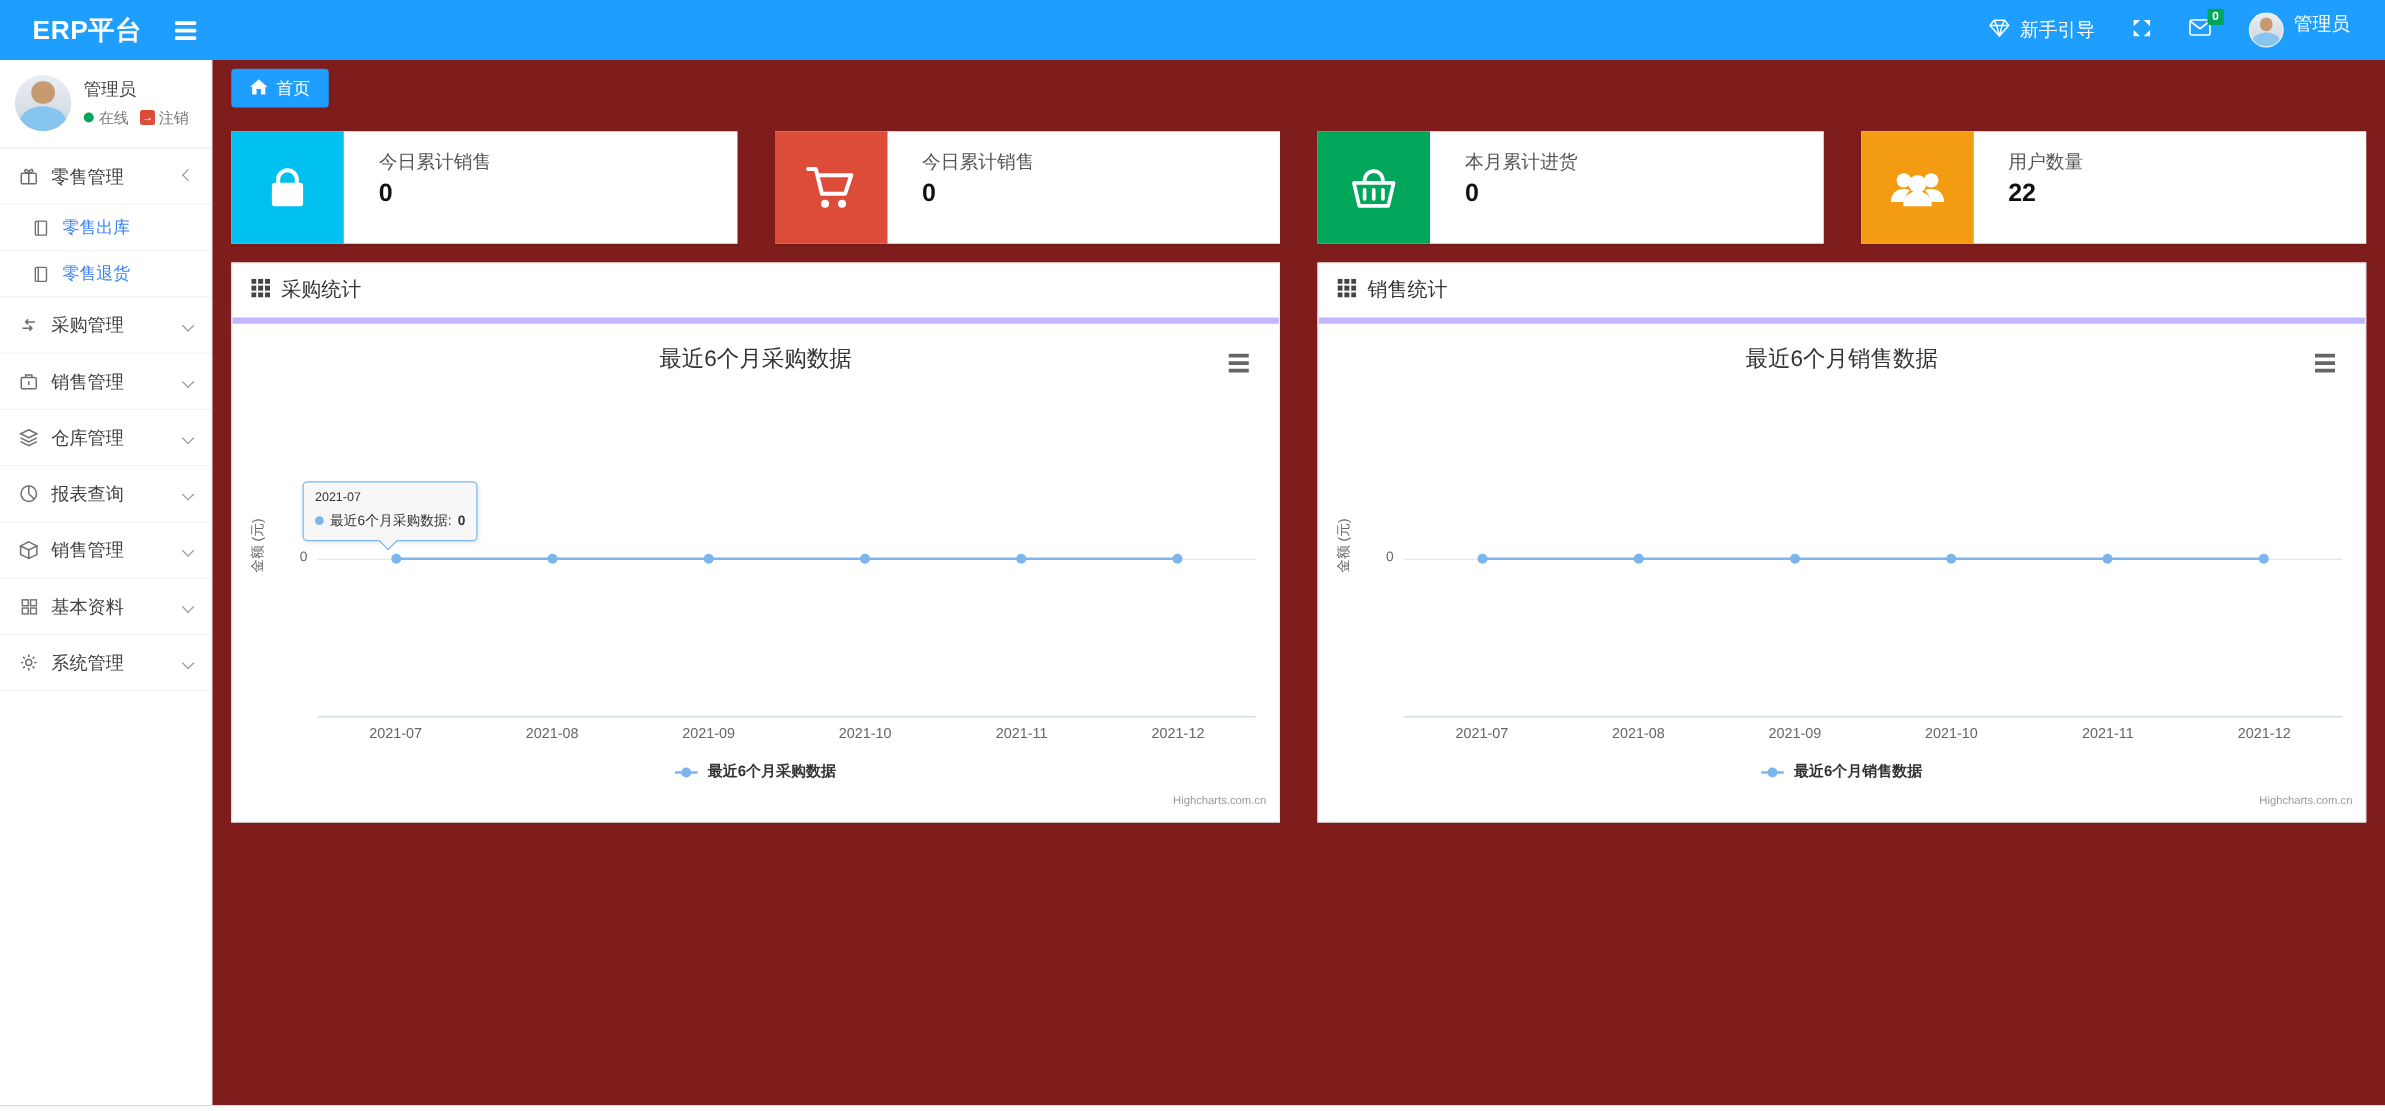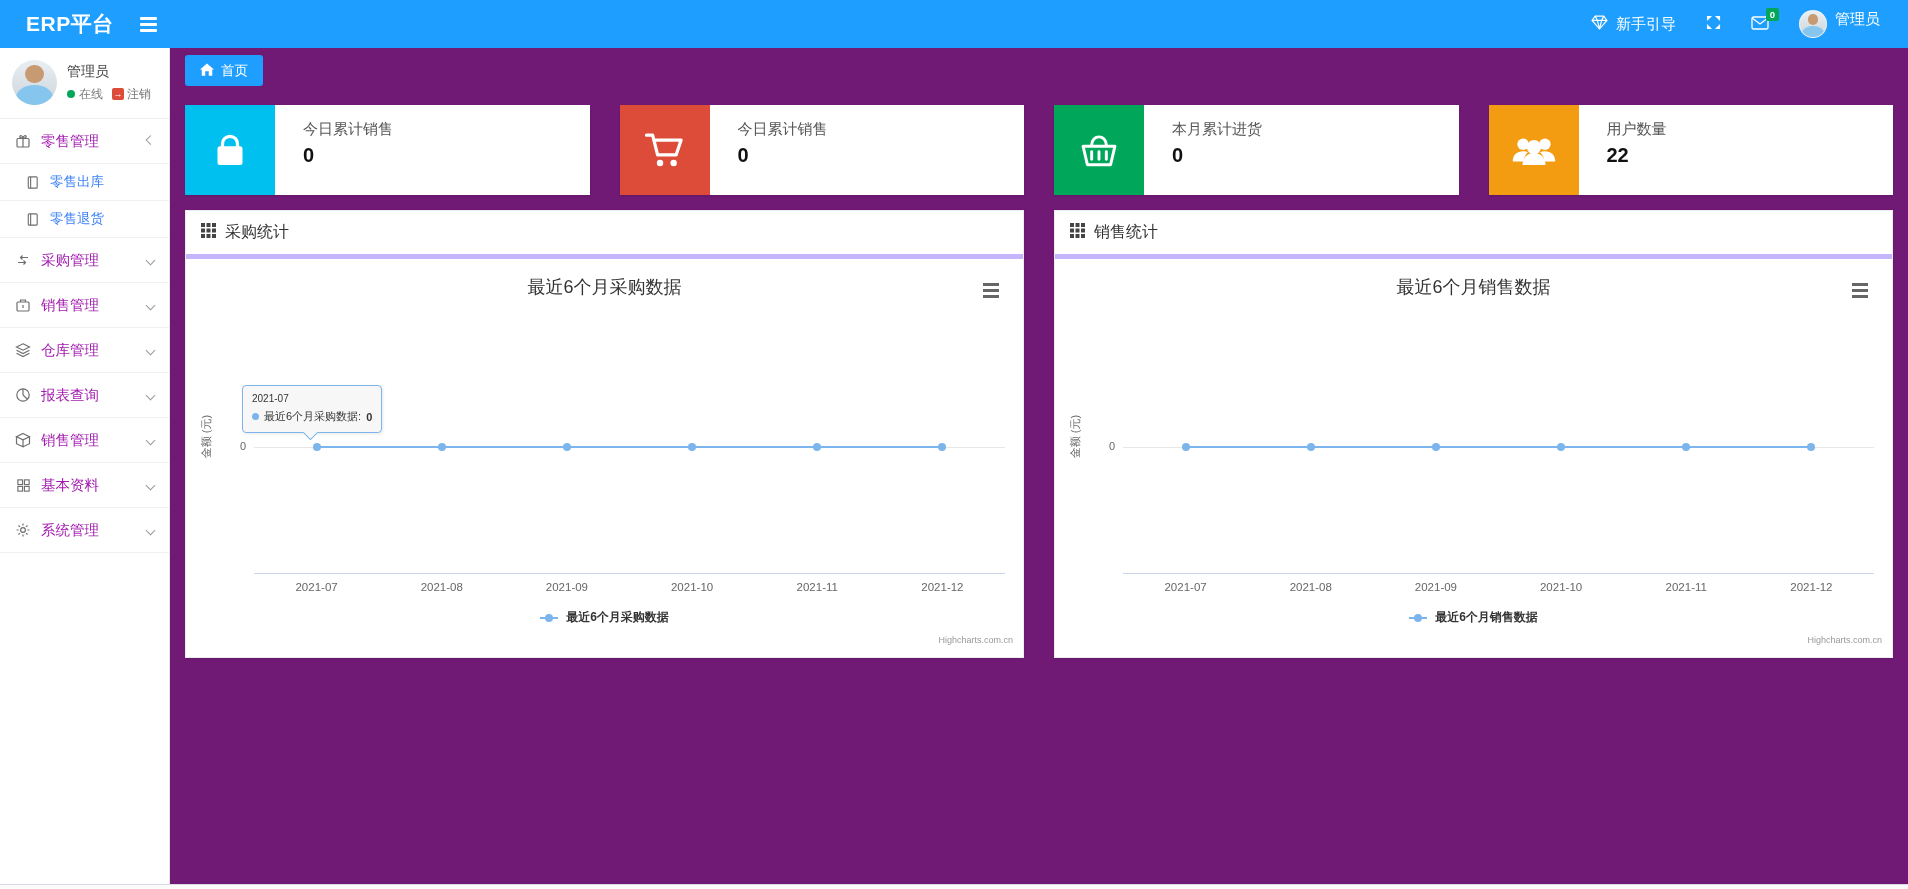--- a/index.html
+++ b/index.html
@@ -28,30 +28,30 @@
     border-right:1px solid #e3e3e3;}
   .user-panel{display:flex;align-items:center;gap:10px;padding:12px 10px 13px 12px;}
   .u-name{font-size:14px;color:#444;margin-bottom:5px;}
   .u-status{font-size:12px;color:#777;display:flex;align-items:center;gap:4px;cursor:default;}
   .dot{width:8px;height:8px;border-radius:50%;background:#00a65a;display:inline-block;}
   .logout{display:flex;align-items:center;gap:3px;cursor:pointer;margin-left:5px;}
   .logout-ic{width:12px;height:12px;background:#dd4b39;border-radius:2px;color:#fff;font-size:9px;
     line-height:12px;text-align:center;display:inline-block;}
   .menu{list-style:none;border-top:1px solid #ededed;}
   .menu li{display:flex;align-items:center;gap:9px;padding:0 14px;height:45px;
-    border-bottom:1px solid #f2f2f2;font-size:14.5px;color:#a21caf;cursor:pointer;position:relative;}
+    border-bottom:1px solid #f2f2f2;font-size:14.5px;color:#404040;cursor:pointer;position:relative;}
   .menu li.sub{height:37px;padding-left:23px;font-size:13.5px;color:#3b82f6;text-align:right;}
   .mi{width:18px;height:16px;flex:none;display:flex;align-items:center;justify-content:center;color:#6f6f6f;}
   .mi svg{stroke:#6f6f6f;fill:none;stroke-width:1.2;}
   .chev{position:absolute;right:15px;width:7px;height:7px;border-left:1.5px solid #9a9a9a;
     border-bottom:1.5px solid #9a9a9a;transform:rotate(-45deg);}
   .chev.down{transform:rotate(45deg) translate(-1px,-1px);}
 
   
-  .content{position:absolute;left:170px;top:48px;right:0;bottom:0;background:#701a75;}
+  .content{position:absolute;left:170px;top:48px;right:0;bottom:0;background:#7f1d1d;}
   .tab-home{position:absolute;left:15px;top:7px;height:31px;background:#1e9fff;color:#fff;
     display:flex;align-items:center;gap:7px;padding:0 15px;border-radius:3px;font-size:13.5px;cursor:pointer;}
 
   .cards{position:absolute;left:15px;right:15px;top:57px;display:flex;gap:30px;}
   .card{flex:1;height:90px;background:#fff;box-shadow:0 1px 2px rgba(0,0,0,.13);display:flex;cursor:pointer;}
   .card-icon{width:90px;height:90px;display:flex;align-items:center;justify-content:center;flex:none;}
   .card-body{padding:15px 28px;}
   .card-label{font-size:15px;color:#555;}
   .card-value{font-size:20px;font-weight:bold;color:#111;margin-top:5px;}
 

